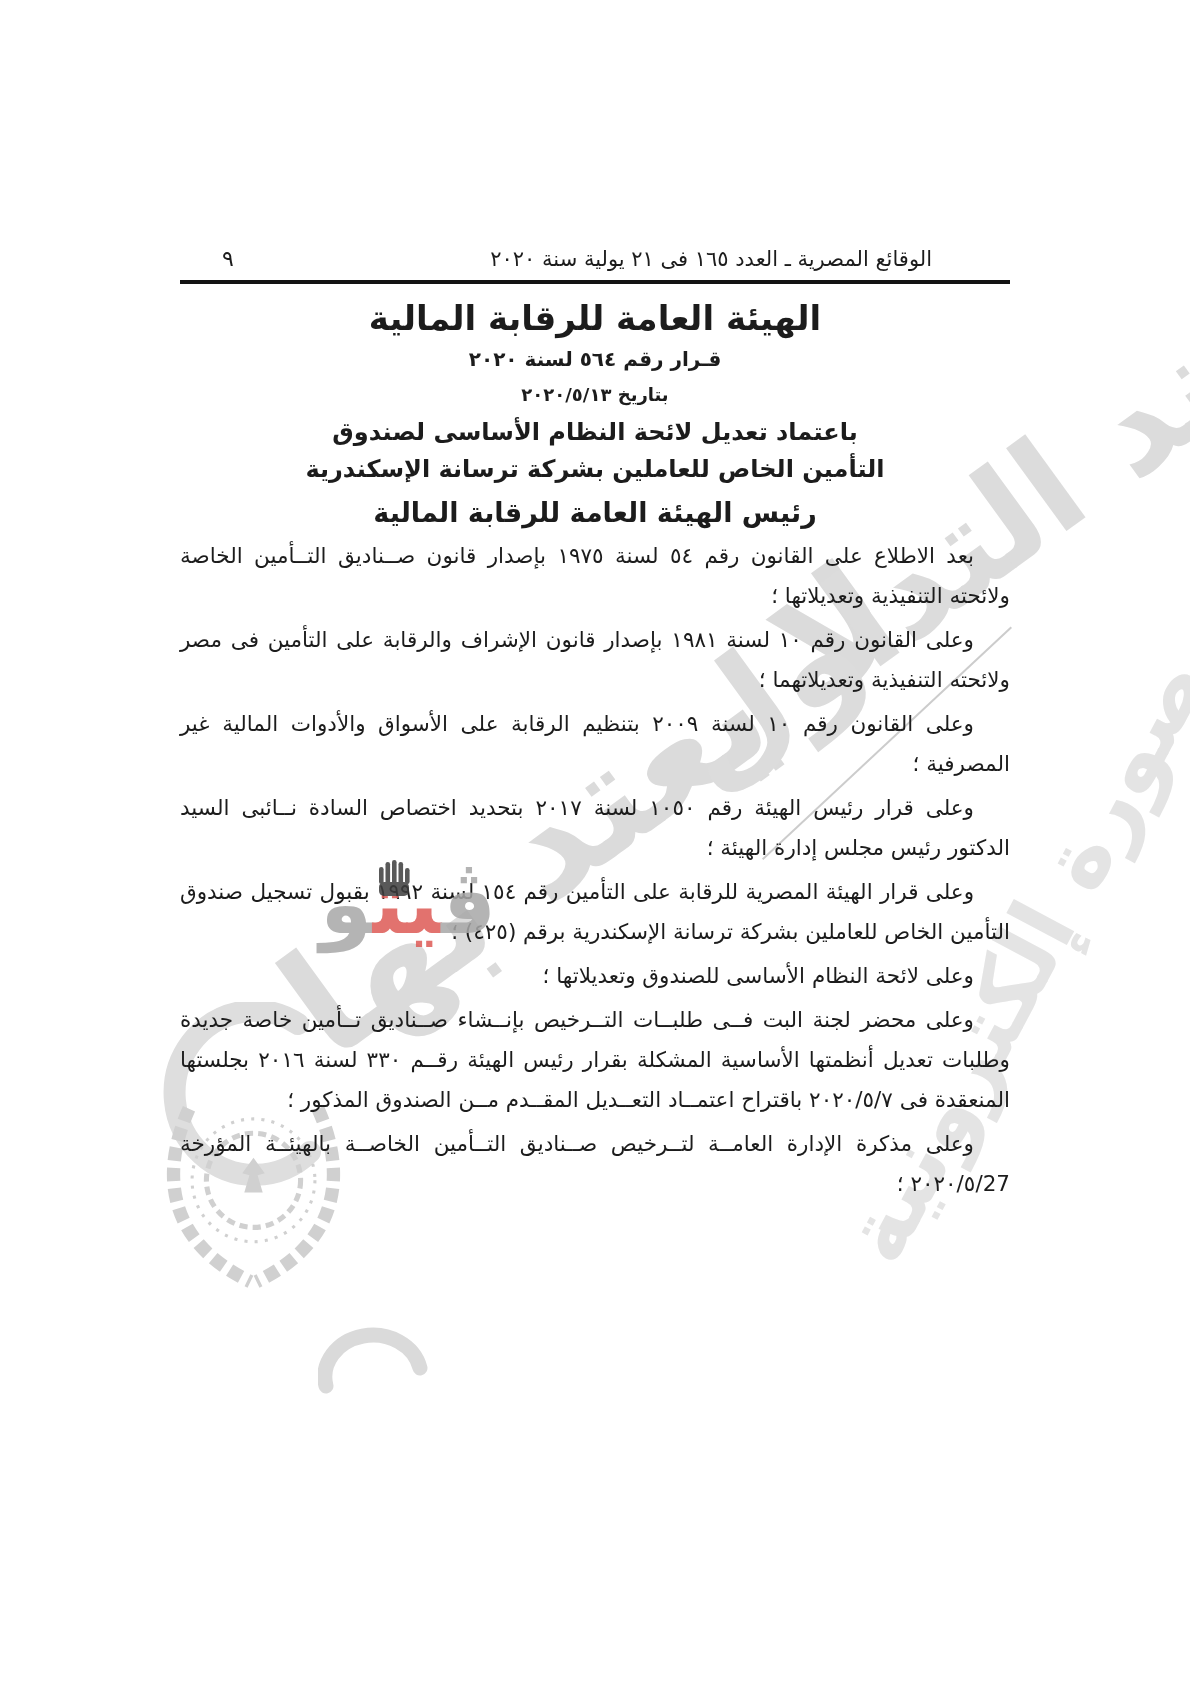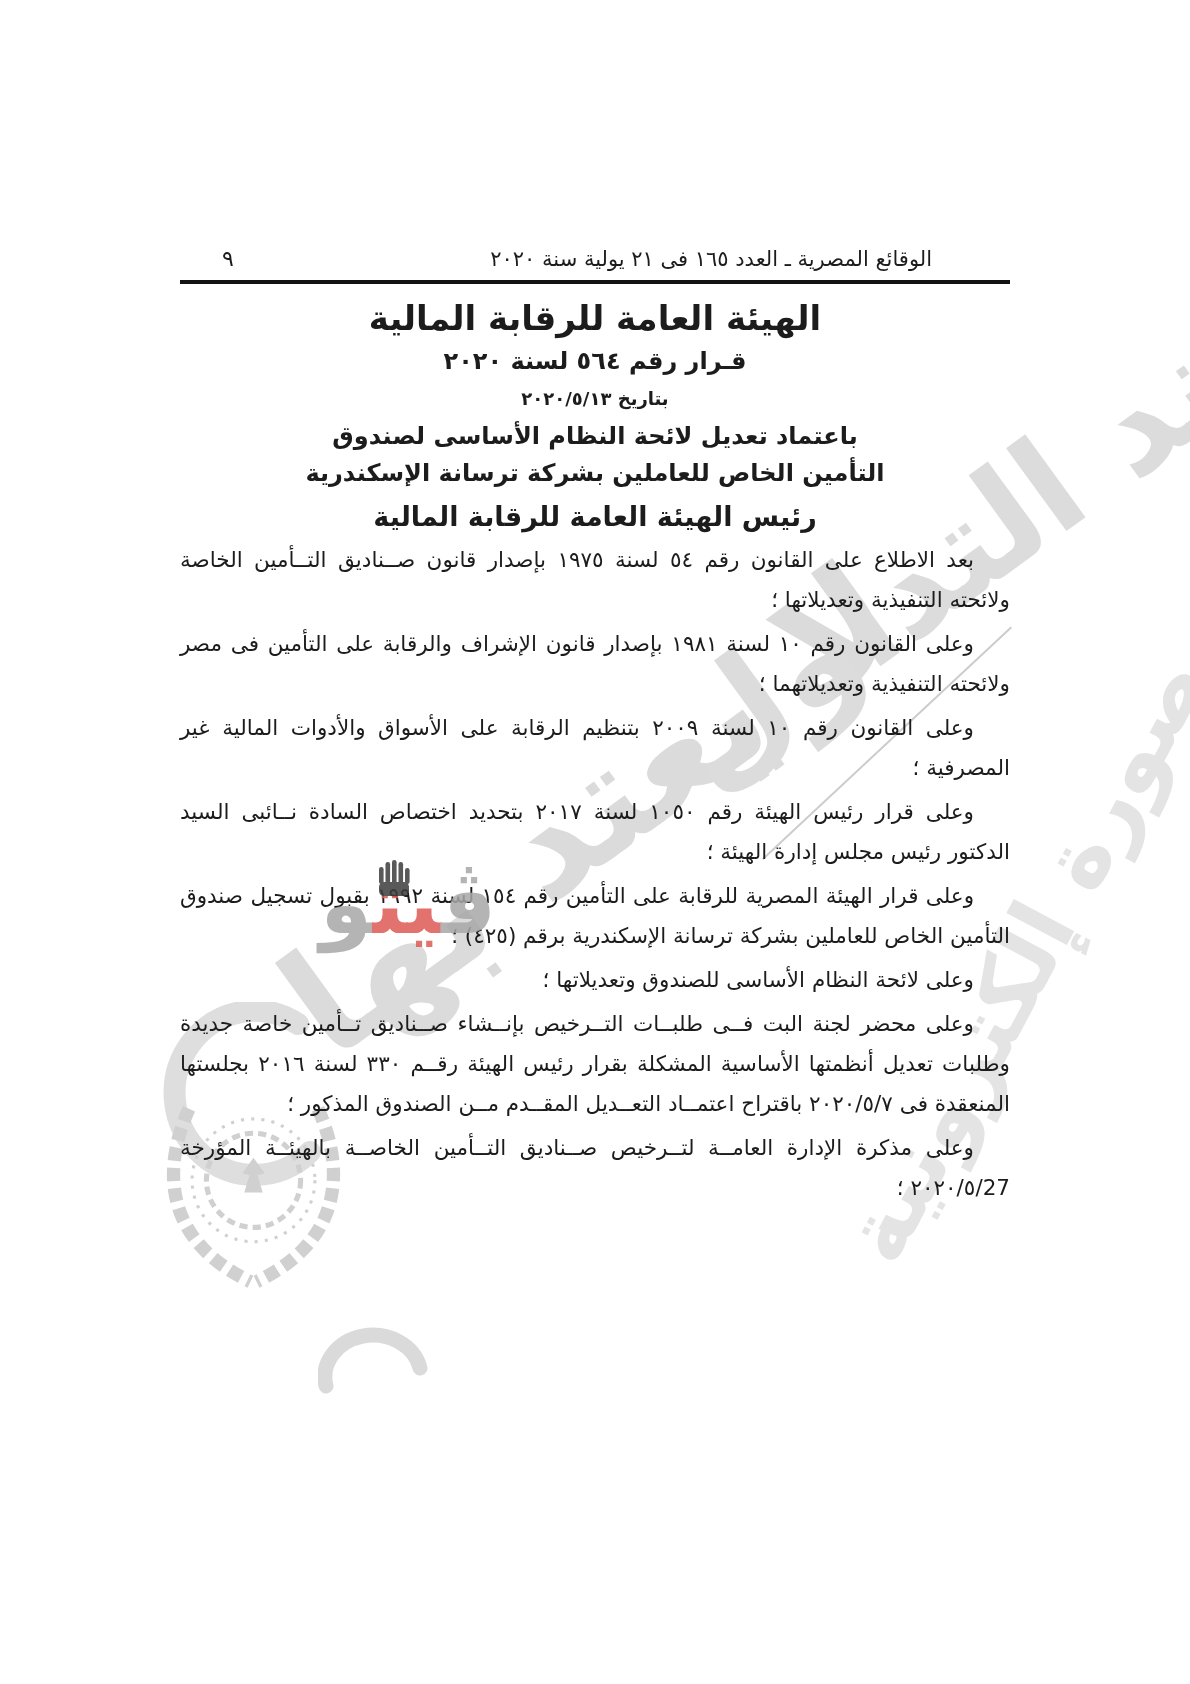--- a/index.html
+++ b/index.html
@@ -21,21 +21,21 @@
   .v-gray{color:#a8a8a8;}
   .v-red{color:#dd5a55;}
   .v-hand{position:absolute;top:-4px;left:56px;z-index:3;}
   
   .content{position:absolute;top:246px;right:180px;width:830px;z-index:1;direction:rtl;}
   .gz-header{display:flex;justify-content:space-between;align-items:flex-end;
     font-size:21px;padding-bottom:9px;border-bottom:4px solid #131313;}
   .gz-title{margin-right:78px;text-align:center;}
   .gz-pagenum{margin-left:42px;font-size:22px;}
   .h-authority{margin:15px 0 0;font-size:34px;font-weight:bold;text-align:center;line-height:1.15;}
-  .h-decree{margin:9px 0 0;font-size:24px;font-weight:bold;text-align:center;}
+  .h-decree{margin:9px 0 0;font-size:20px;font-weight:bold;text-align:center;}
   .h-date{margin:13px 0 0;font-size:18px;font-weight:bold;text-align:center;}
   .h-sub1{margin:13px 0 0;font-size:24px;font-weight:bold;text-align:center;}
   .h-sub2{margin:9px 0 0;font-size:24px;font-weight:bold;text-align:center;}
   .h-issuer{margin:14px 0 8px;font-size:27px;font-weight:bold;text-align:center;}
   .body p{margin:0 0 4px;font-size:21.5px;line-height:40px;text-align:justify;text-indent:36px;}
 </style>
 </head>
 <body>
 
 <div class="page">

